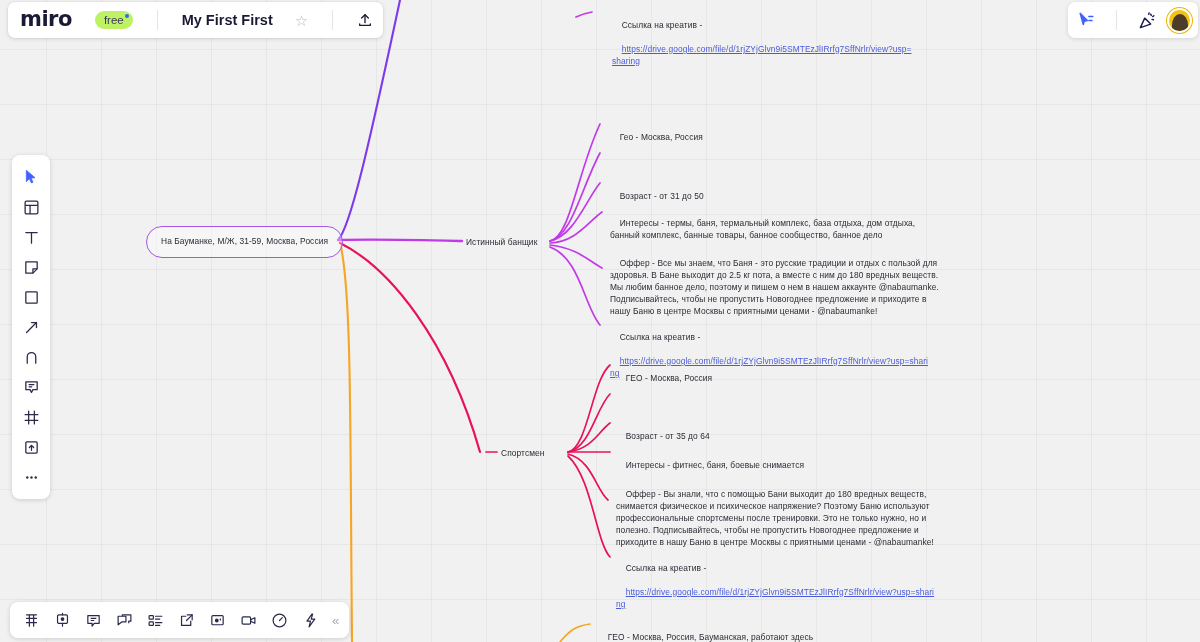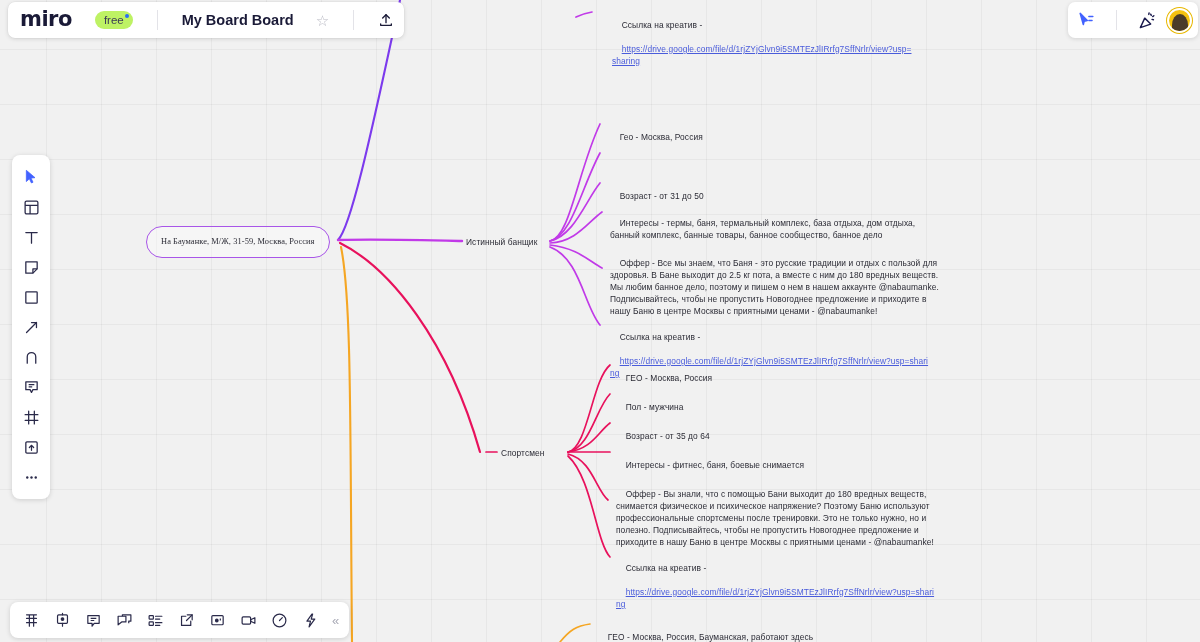--- a/index.html
+++ b/index.html
@@ -147,21 +147,20 @@
     white-space: pre-wrap;
   }
   .node.root {
     border: 1.6px solid #a855e8;
     border-radius: 20px;
     background: rgba(255,255,255,0.35);
     padding: 9px 14px;
     text-align: center;
     font-size: 8.4px;
     white-space: nowrap;
-    font-family: Liberation Serif, serif;
   }
   .node.branch-label { font-size: 8.4px; color: #2b2b35; white-space: nowrap; }
   .node a {
     color: #4a5cdb; text-decoration: underline;
     word-break: break-all;
   }
 </style>
 </head>
 <body>
 
@@ -229,23 +228,20 @@
     <span>Ссылка на креатив -</span><br>
     <a href="#">https://drive.google.com/file/d/1rjZYjGlvn9i5SMTEzJlIRrfg7SffNrlr/view?usp=sharing</a>
   </div>
 
   <div class="node branch-label" style="left:501px; top:448px;">
     <span>Спортсмен</span>
   </div>
   <div class="node" style="left:616px; top:361px; width:300px;">
     <span>ГЕО - Москва, Россия</span>
   </div>
-  <div class="node" style="left:616px; top:390px; width:300px;">
-    <span>Пол - мужчина</span>
-  </div>
   <div class="node" style="left:616px; top:419px; width:300px;">
     <span>Возраст - от 35 до 64</span>
   </div>
   <div class="node" style="left:616px; top:448px; width:300px;">
     <span>Интересы - фитнес, баня, боевые снимается</span>
   </div>
   <div class="node" style="left:616px; top:477px; width:330px;">
     <span>Оффер - Вы знали, что с помощью Бани выходит до 180 вредных веществ, снимается физическое и психическое напряжение? Поэтому Баню используют профессиональные спортсмены после тренировки. Это не только нужно, но и полезно. Подписывайтесь, чтобы не пропустить Новогоднее предложение и приходите в нашу Баню в центре Москвы с приятными ценами - @nabaumanke!</span>
   </div>
   <div class="node" style="left:616px; top:551px; width:320px;">
@@ -257,21 +253,21 @@
     <span>ГЕО - Москва, Россия, Бауманская, работают здесь</span>
   </div>
 
   <div class="topbar-left">
     <div class="miro-logo">miro</div>
     <div class="free-pill">
       <span>free</span>
       <span class="dot"></span>
     </div>
     <div class="vsep"></div>
-    <div class="board-title">My Board Board</div>
+    <div class="board-title">My First First</div>
     <div class="star-icon">☆</div>
     <div class="vsep"></div>
     <div class="upload-icon">
       <svg width="16" height="16" viewBox="0 0 24 24" fill="none" stroke="#1a1a37" stroke-width="2" stroke-linecap="round" stroke-linejoin="round">
         <path d="M12 16V4"></path>
           <path d="M7 9l5-5 5 5"></path>
           <path d="M4 18v2h16v-2"></path>
       </svg>
     </div>
   </div>

